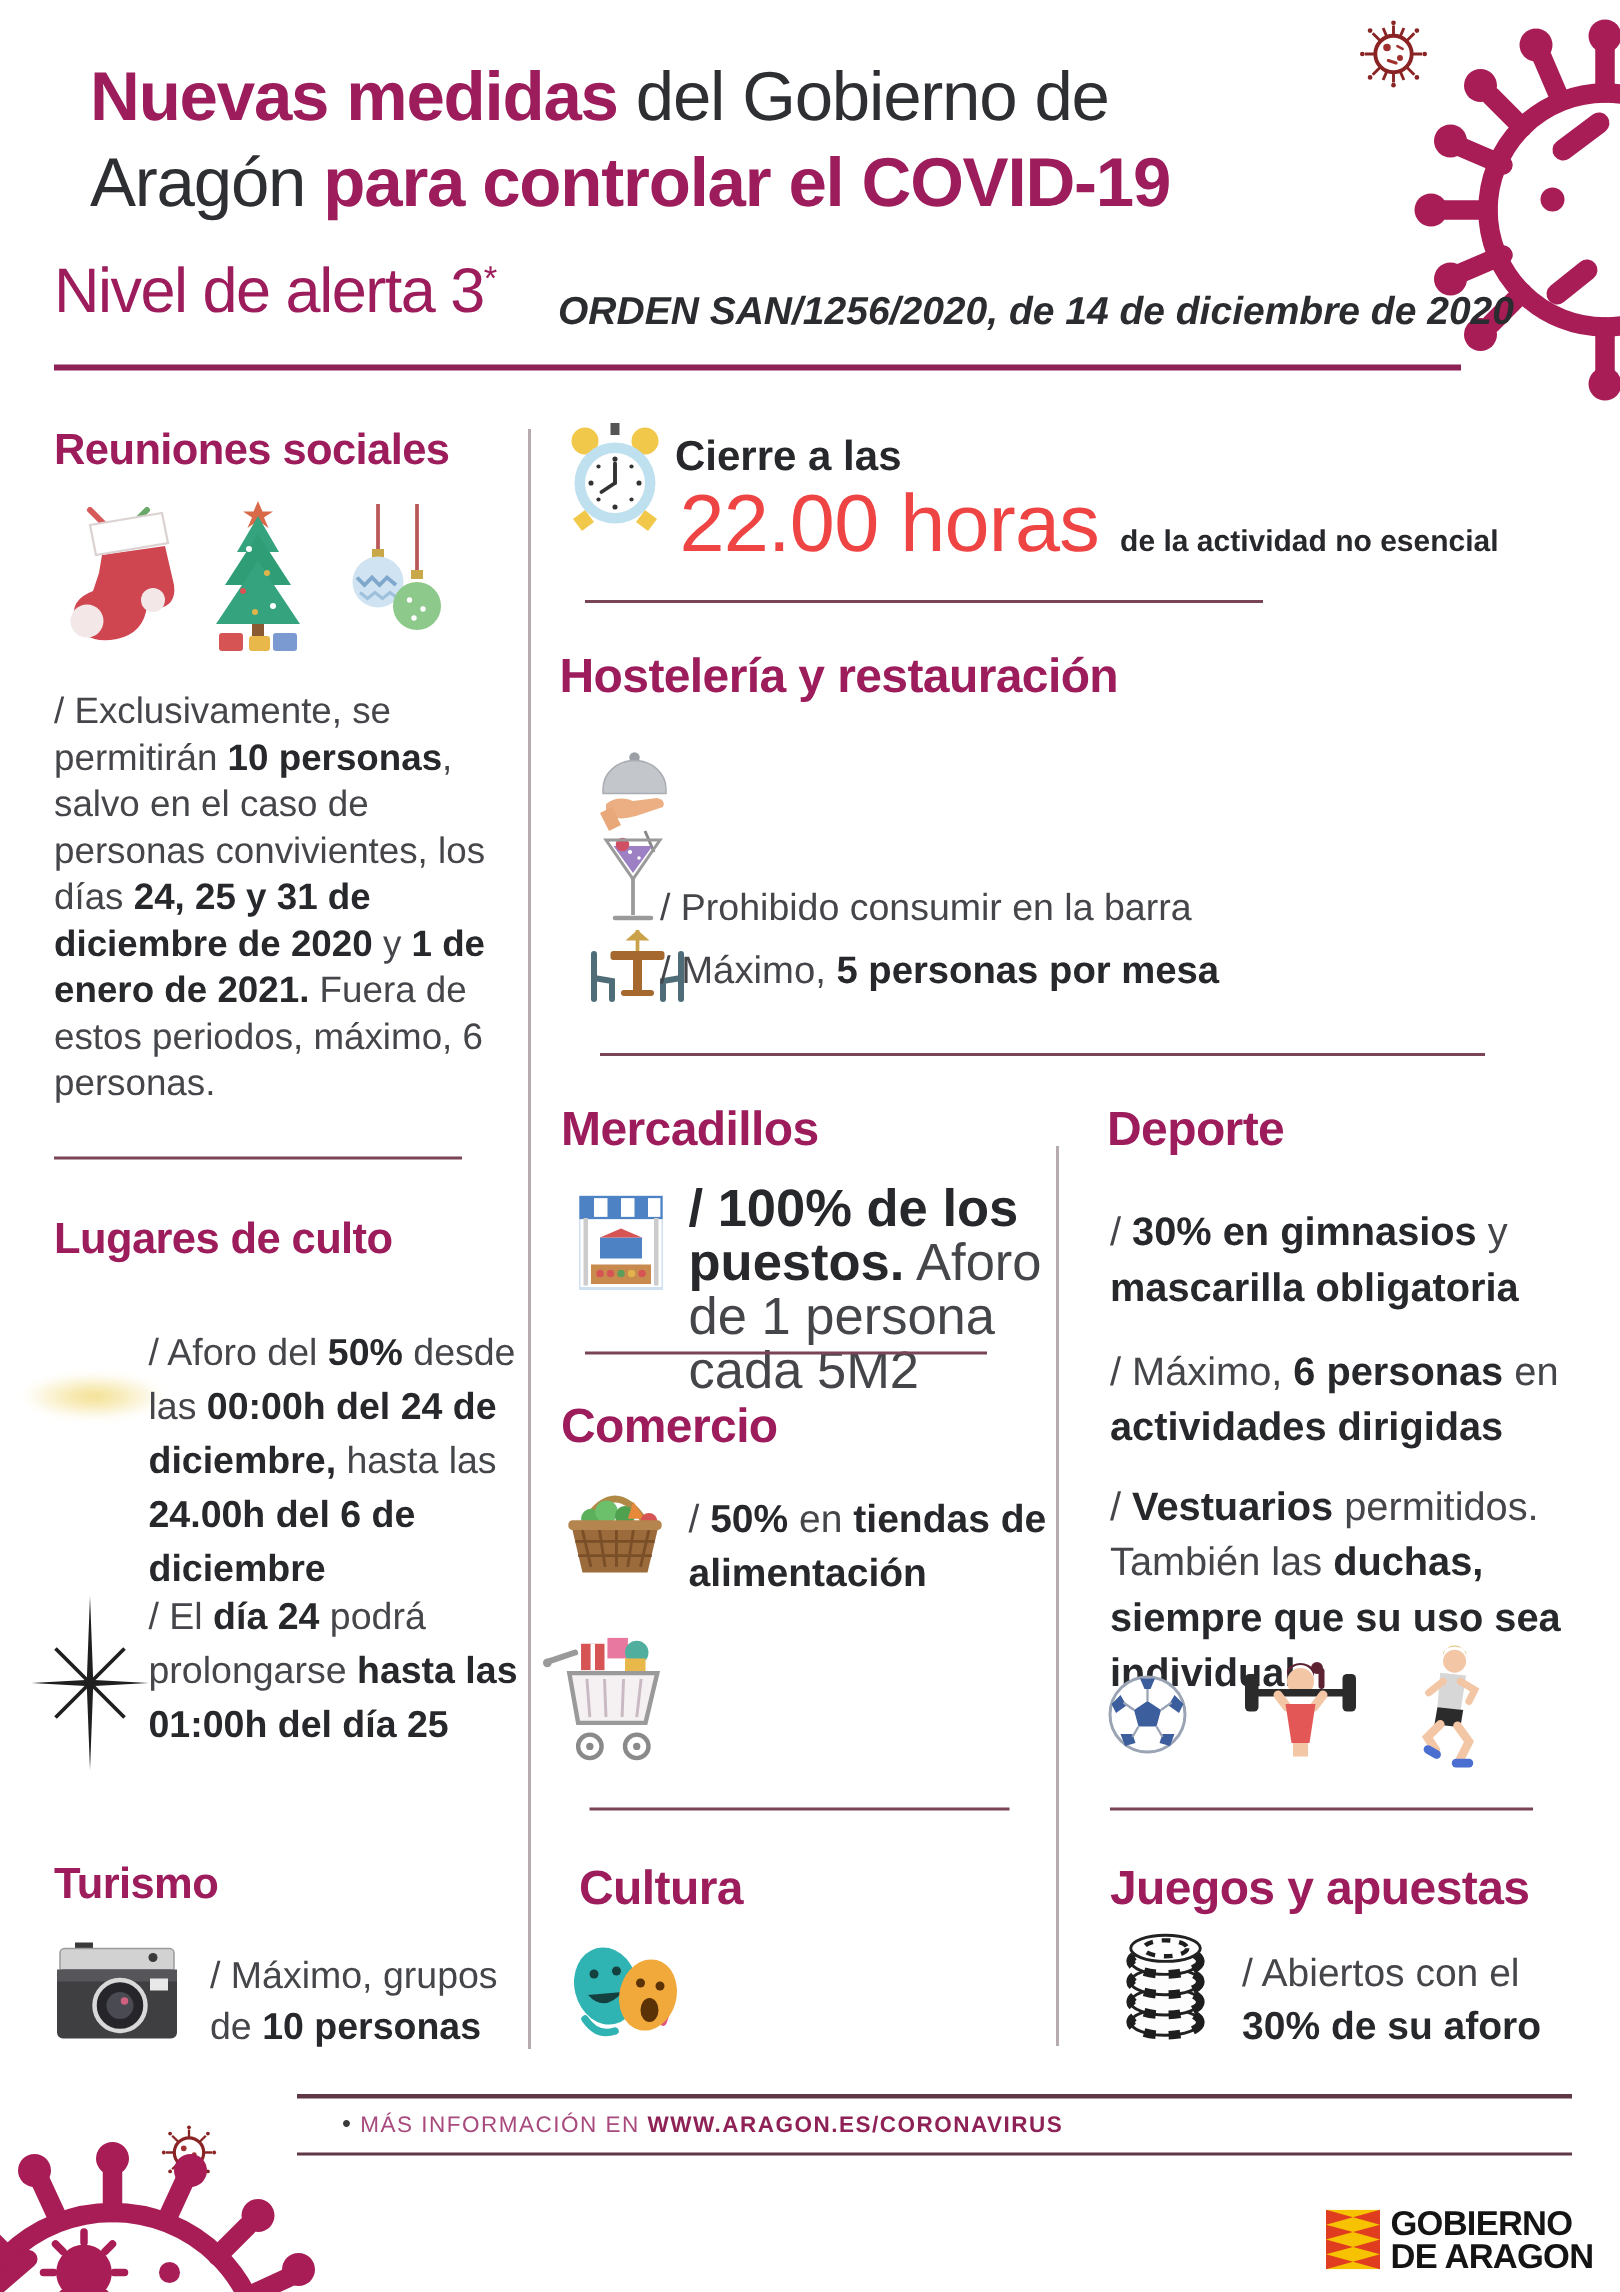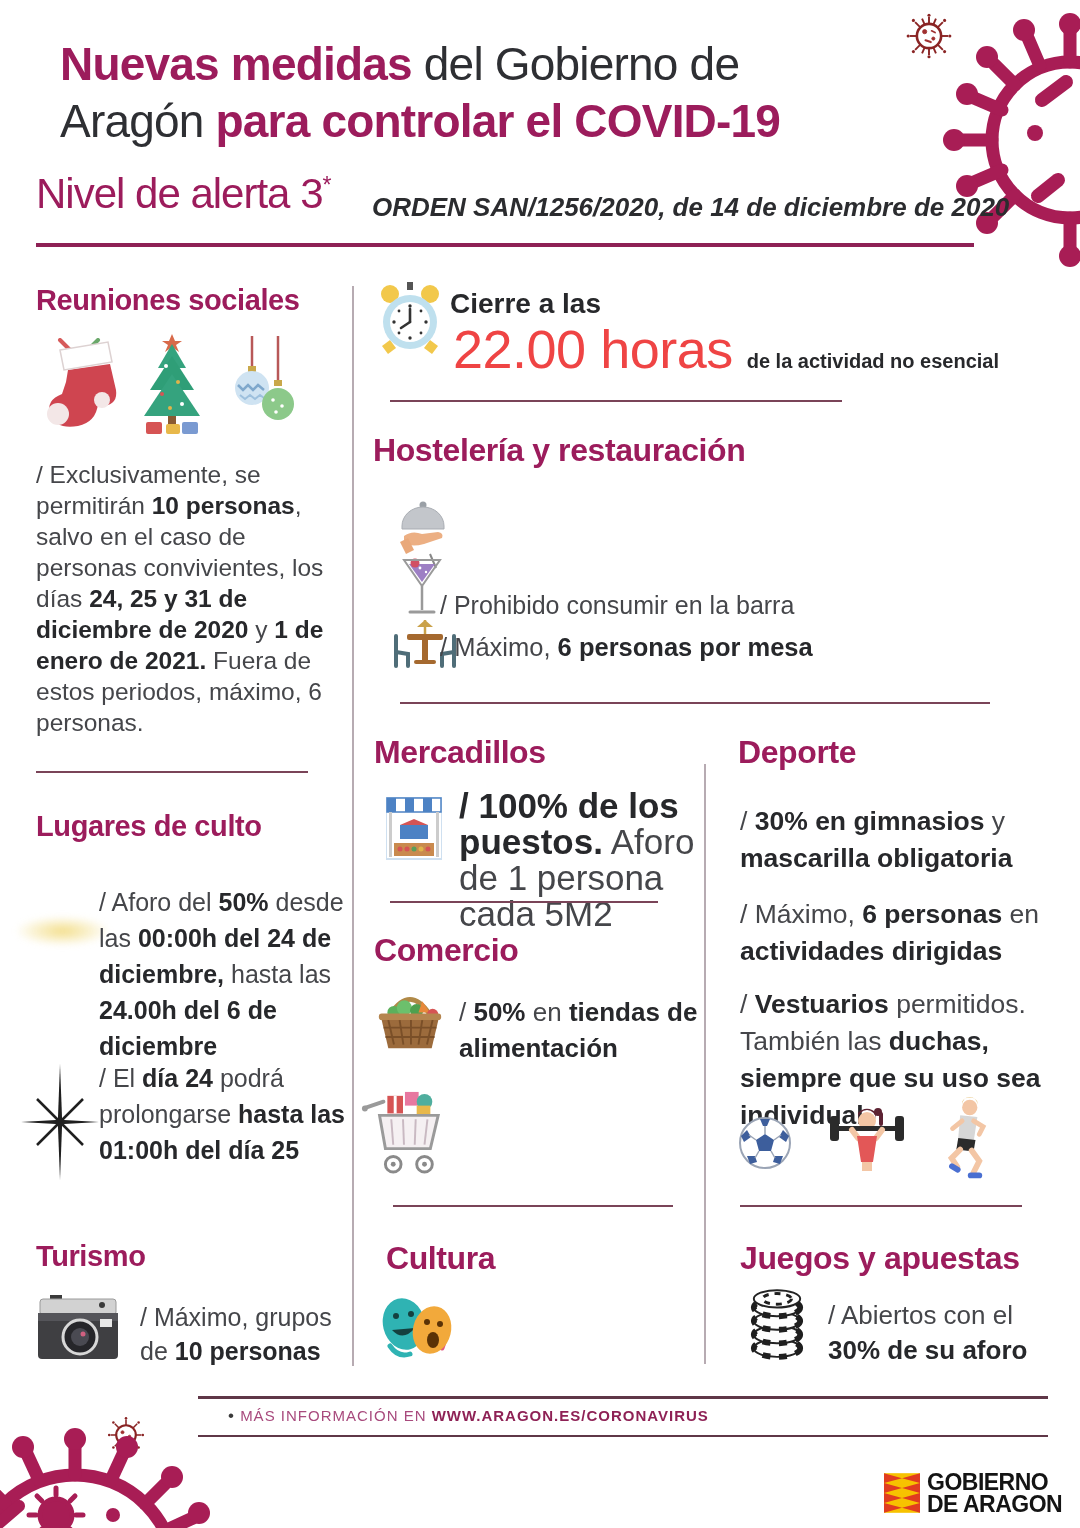--- a/index.html
+++ b/index.html
@@ -274,21 +274,21 @@
     <rect x="32" y="22" width="6" height="20" fill="#a5692f"></rect>
     <rect x="24" y="42" width="22" height="4" rx="2" fill="#a5692f"></rect>
     <g stroke="#4f6d78" stroke-width="4" fill="none" stroke-linecap="round">
       <polyline points="6,18 6,48"></polyline>
         <polyline points="6,34 18,36 18,48"></polyline>
       <polyline points="64,18 64,48"></polyline>
         <polyline points="64,34 52,36 52,48"></polyline>
     </g>
   </svg>
   <div class="txt" style="left:440px;top:630px;width:560px;font-size:25.5px;line-height:34px;">
-    <span>/  Máximo, </span><span class="b">6 personas por mesa</span>
+    <span>/  Máximo, </span><span class="b">5 personas por mesa</span>
   </div>
 
   <div class="hline" style="left:400px;top:702px;width:590px;"></div>
 
   <div class="h" style="left:374px;top:734px;font-size:32px;">Mercadillos</div>
 
   <svg class="abs" style="left:386px;top:797px;" width="56" height="64" viewBox="0 0 56 64">
     <rect x="0" y="0" width="56" height="62" fill="none" stroke="#cfe0f0" stroke-width="2"></rect>
     <g>
       <rect x="1" y="1" width="9" height="14" fill="#4d82c4"></rect>

